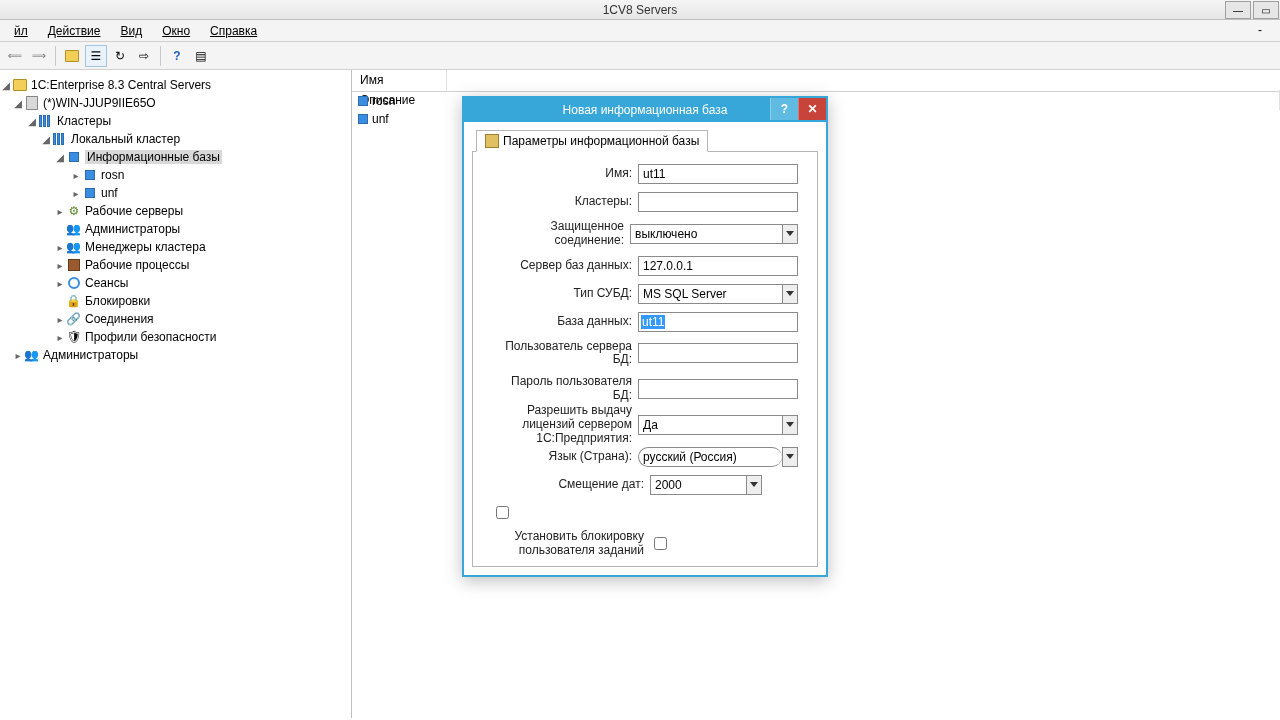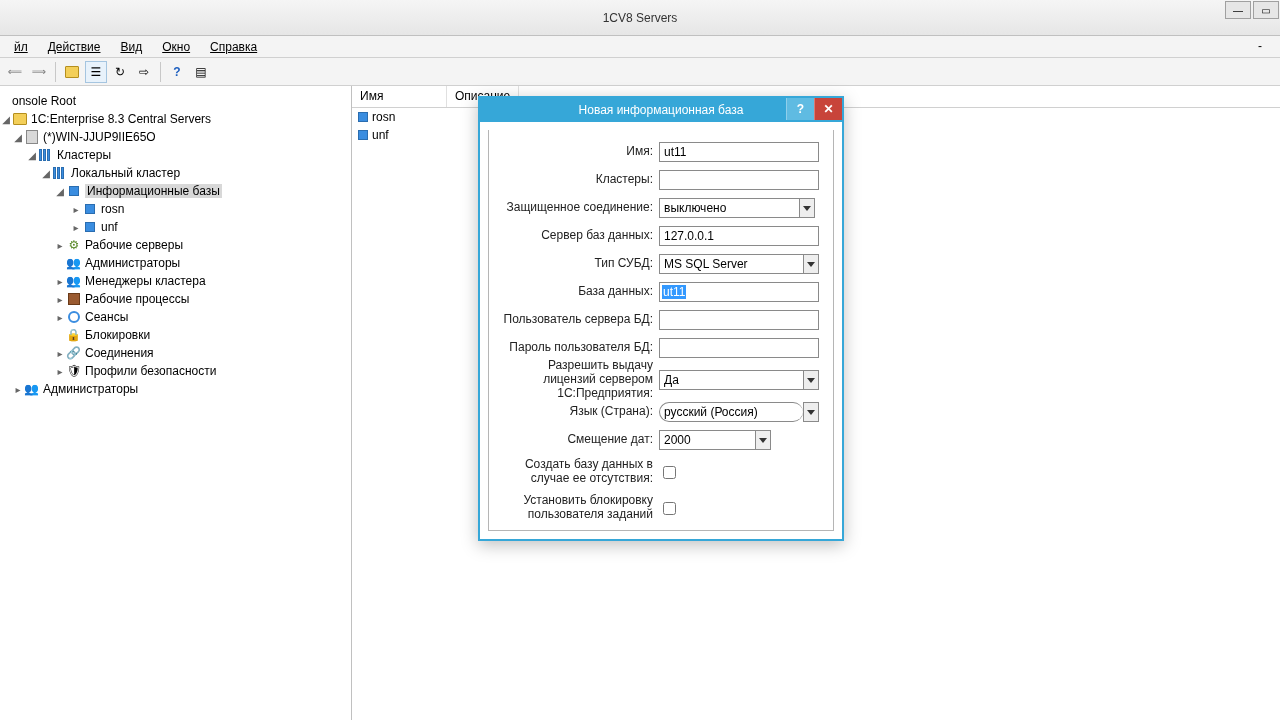--- a/index.html
+++ b/index.html
@@ -1,54 +1,54 @@
 <!DOCTYPE html>
 <html><head>
 <meta charset="utf-8">
 <style>
   * { box-sizing: border-box; font-family: "Segoe UI", Tahoma, sans-serif; font-size: 12px; }
   body { margin:0; background:#fff; overflow:hidden; width:1280px; height:720px; position:relative; }
-  .titlebar { height:36px; background:linear-gradient(#f5f5f5,#e6e6e6); border-bottom:1px solid #c0c0c0; display:flex; align-items:center; justify-content:center; position:relative; }
+  .titlebar { height:20px; background:linear-gradient(#f5f5f5,#e6e6e6); border-bottom:1px solid #c0c0c0; display:flex; align-items:center; justify-content:center; position:relative; }
   .titlebar .title { color:#333; }
   .titlebar .winbtns { position:absolute; right:0; top:0; display:flex; }
   .titlebar .winbtn { width:26px; height:18px; margin:1px; background:#e6e6e6; border:1px solid #a0a0a0; display:flex; align-items:center; justify-content:center; font-size:10px; }
   .menubar { height:22px; background:#f4f4f4; border-bottom:1px solid #d0d0d0; display:flex; align-items:center; padding:0 4px; }
   .menubar .menu { padding:2px 10px;text-decoration:underline; }
   .menubar .right { margin-left:auto; display:flex; }
   .toolbar { height:28px; background:#f4f4f4; border-bottom:1px solid #d0d0d0; display:flex; align-items:center; padding:0 4px; gap:2px; }
   .toolbar .tb { width:22px; height:22px; border:1px solid transparent; display:flex;align-items:center;justify-content:center; }
   .toolbar .sep { width:1px; height:20px; background:#c8c8c8; margin:0 3px; }
   .toolbar .tb.boxed { border:1px solid #a5c5e0; background:#e8f2fb; }
   .main { display:flex; height:calc(720px - 22px - 22px - 28px); }
   .tree { width:352px; border-right:1px solid #c0c0c0; padding-top:6px; overflow:hidden; }
   .node { display:flex; align-items:center; height:18px; white-space:nowrap; }
   .node .exp { width:12px; text-align:center; color:#666; font-size:10px; }
   .node .ico { width:16px; height:16px; display:inline-flex;align-items:center;justify-content:center; margin-right:3px; }
   .node .lbl { }
   .node.sel .lbl { background:#d8d8d8; padding:0 2px; }
   .content { flex:1; position:relative; }
-  .cols { display:flex; height:22px; border-bottom:1px solid #d0d0d0; background:#fff; }
+  .cols { display:flex; height:22px; border-bottom:1px solid #d0d0d0; background:#fff;flex-direction:column; }
   .colh { padding:3px 8px; border-right:1px solid #e0e0e0; }
   .colh.name { width:95px; }
   .list { }
   .row { display:flex; align-items:center; height:18px; padding-left:6px; gap:4px; }
   .blue-cube { width:10px; height:10px; background:#3a8de0; border:1px solid #2a6db0; }
 
   
-  .dialog { position:absolute; left:462px; top:96px; width:366px; background:#fff; border:2px solid #36a7d8; box-shadow:0 4px 16px rgba(0,0,0,0.25);margin-left:16px; }
+  .dialog { position:absolute; left:462px; top:96px; width:366px; background:#fff; border:2px solid #36a7d8; box-shadow:0 4px 16px rgba(0,0,0,0.25); }
   .dialog .dtitle { height:24px; background:#36a7d8; display:flex; align-items:center; justify-content:center; position:relative; color:#fff; }
   .dialog .dtitle .dbtns { position:absolute; right:0; top:0; display:flex; }
   .dialog .dbtn { width:28px; height:22px; display:flex; align-items:center; justify-content:center; font-weight:bold; border-left:1px solid rgba(255,255,255,0.3); }
   .dialog .dbtn.help { background:#5fbbe2; color:#fff; }
   .dialog .dbtn.close { background:#c8443a; color:#fff; }
   .dialog .dbody { padding:8px; }
   .tabbar { display:flex; border-bottom:1px solid #b5b5b5; padding-left:4px; }
   .tab { background:#fff; border:1px solid #b5b5b5; border-bottom:1px solid #fff; padding:3px 8px; display:flex; align-items:center; gap:4px; margin-bottom:-1px; }
   .tabico { width:14px;height:14px;display:inline-block;background:#e0c060;border:1px solid #a08030; }
-  .form { border:1px solid #b5b5b5; border-top:none; padding:12px 12px 8px; }
+  .form { border:1px solid #b5b5b5; border-top:none; padding:12px 19px 8px; }
   .frow { display:flex; align-items:center; margin-bottom:8px; }
   .frow .flab { width:158px; text-align:right; padding-right:6px; color:#222; line-height:1.15; }
   .frow .fctl { flex:1; }
   .frow.two .flab { display:flex; align-items:center; justify-content:flex-end; height:28px; }
   .inp { width:160px; height:20px; border:1px solid #8a8a8a; background:#fff; padding:1px 4px; font-size:12px; }
   .inp.short { width:112px; }
   .sel { display:flex; }
   .sel .inp { border-right:none; }
   .sel .drop { width:16px; height:20px; border:1px solid #8a8a8a; background:#eee; display:flex;align-items:center;justify-content:center; }
   .sel .drop:after { content:""; border-left:4px solid transparent;border-right:4px solid transparent;border-top:5px solid #333; }
@@ -107,24 +107,20 @@
   <div class="tb">⇨</div>
   <div class="sep"></div>
   <div class="tb" style="color:#1e5fbf;font-weight:bold">?</div>
   <div class="tb">▤</div>
 </div>
 
 <div class="main">
 
   <div class="tree">
     <div class="node" style="padding-left:0">
-        <span class="exp"></span>
-        <span class="lbl">onsole Root</span>
-      </div>
-    <div class="node" style="padding-left:0">
         <span class="exp">◢</span>
         <span class="ico">
           <span class="fld-y"></span>
         </span>
         <span class="lbl">1C:Enterprise 8.3 Central Servers</span>
       </div>
     <div class="node" style="padding-left:12px">
         <span class="exp">◢</span>
         <span class="ico">
           <span class="srv"></span>
@@ -245,37 +241,43 @@
 
 <div class="dialog">
   <div class="dtitle">
     <span>Новая информационная база</span>
     <div class="dbtns">
       <div class="dbtn help">?</div>
       <div class="dbtn close">✕</div>
     </div>
   </div>
   <div class="dbody">
+    <div class="tabbar">
+      <div class="tab">
+          <span class="tabico"></span>
+          <span>Параметры информационной базы</span>
+        </div>
+    </div>
     <div class="form">
 
       <div class="frow">
           <div class="flab">Имя:</div>
           <div class="fctl"><input class="inp" value="ut11" style=""></div>
         </div>
 
       <div class="frow">
           <div class="flab">Кластеры:</div>
           <div class="fctl"><input class="inp" value="" style=""></div>
         </div>
 
       <div class="frow">
           <div class="flab">Защищенное соединение:</div>
           <div class="fctl">
             <div class="sel">
-              <input class="inp" style="width: 140px;" value="выключено">
+              <input class="inp" style="width: 152px;" value="выключено">
               <div class="drop"></div>
             </div>
           </div>
         </div>
 
       <div class="frow">
           <div class="flab">Сервер баз данных:</div>
           <div class="fctl"><input class="inp" value="127.0.0.1" style=""></div>
         </div>
 
@@ -332,21 +334,20 @@
           <div class="flab">Смещение дат:</div>
           <div class="fctl">
             <div class="sel">
               <input class="inp short" style="width: 96px;" value="2000">
               <div class="drop"></div>
             </div>
           </div>
         </div>
 
       <div class="frow two">
-          <div class="flab">Создать базу данных в случае ее отсутствия:</div>
           <div class="fctl"><input type="checkbox" class="chk" style=""></div>
         </div>
 
       <div class="frow two" style="margin-bottom:0">
           <div class="flab">Установить блокировку пользователя заданий</div>
           <div class="fctl"><input type="checkbox" class="chk" style=""></div>
         </div>
 
     </div>
   </div>

